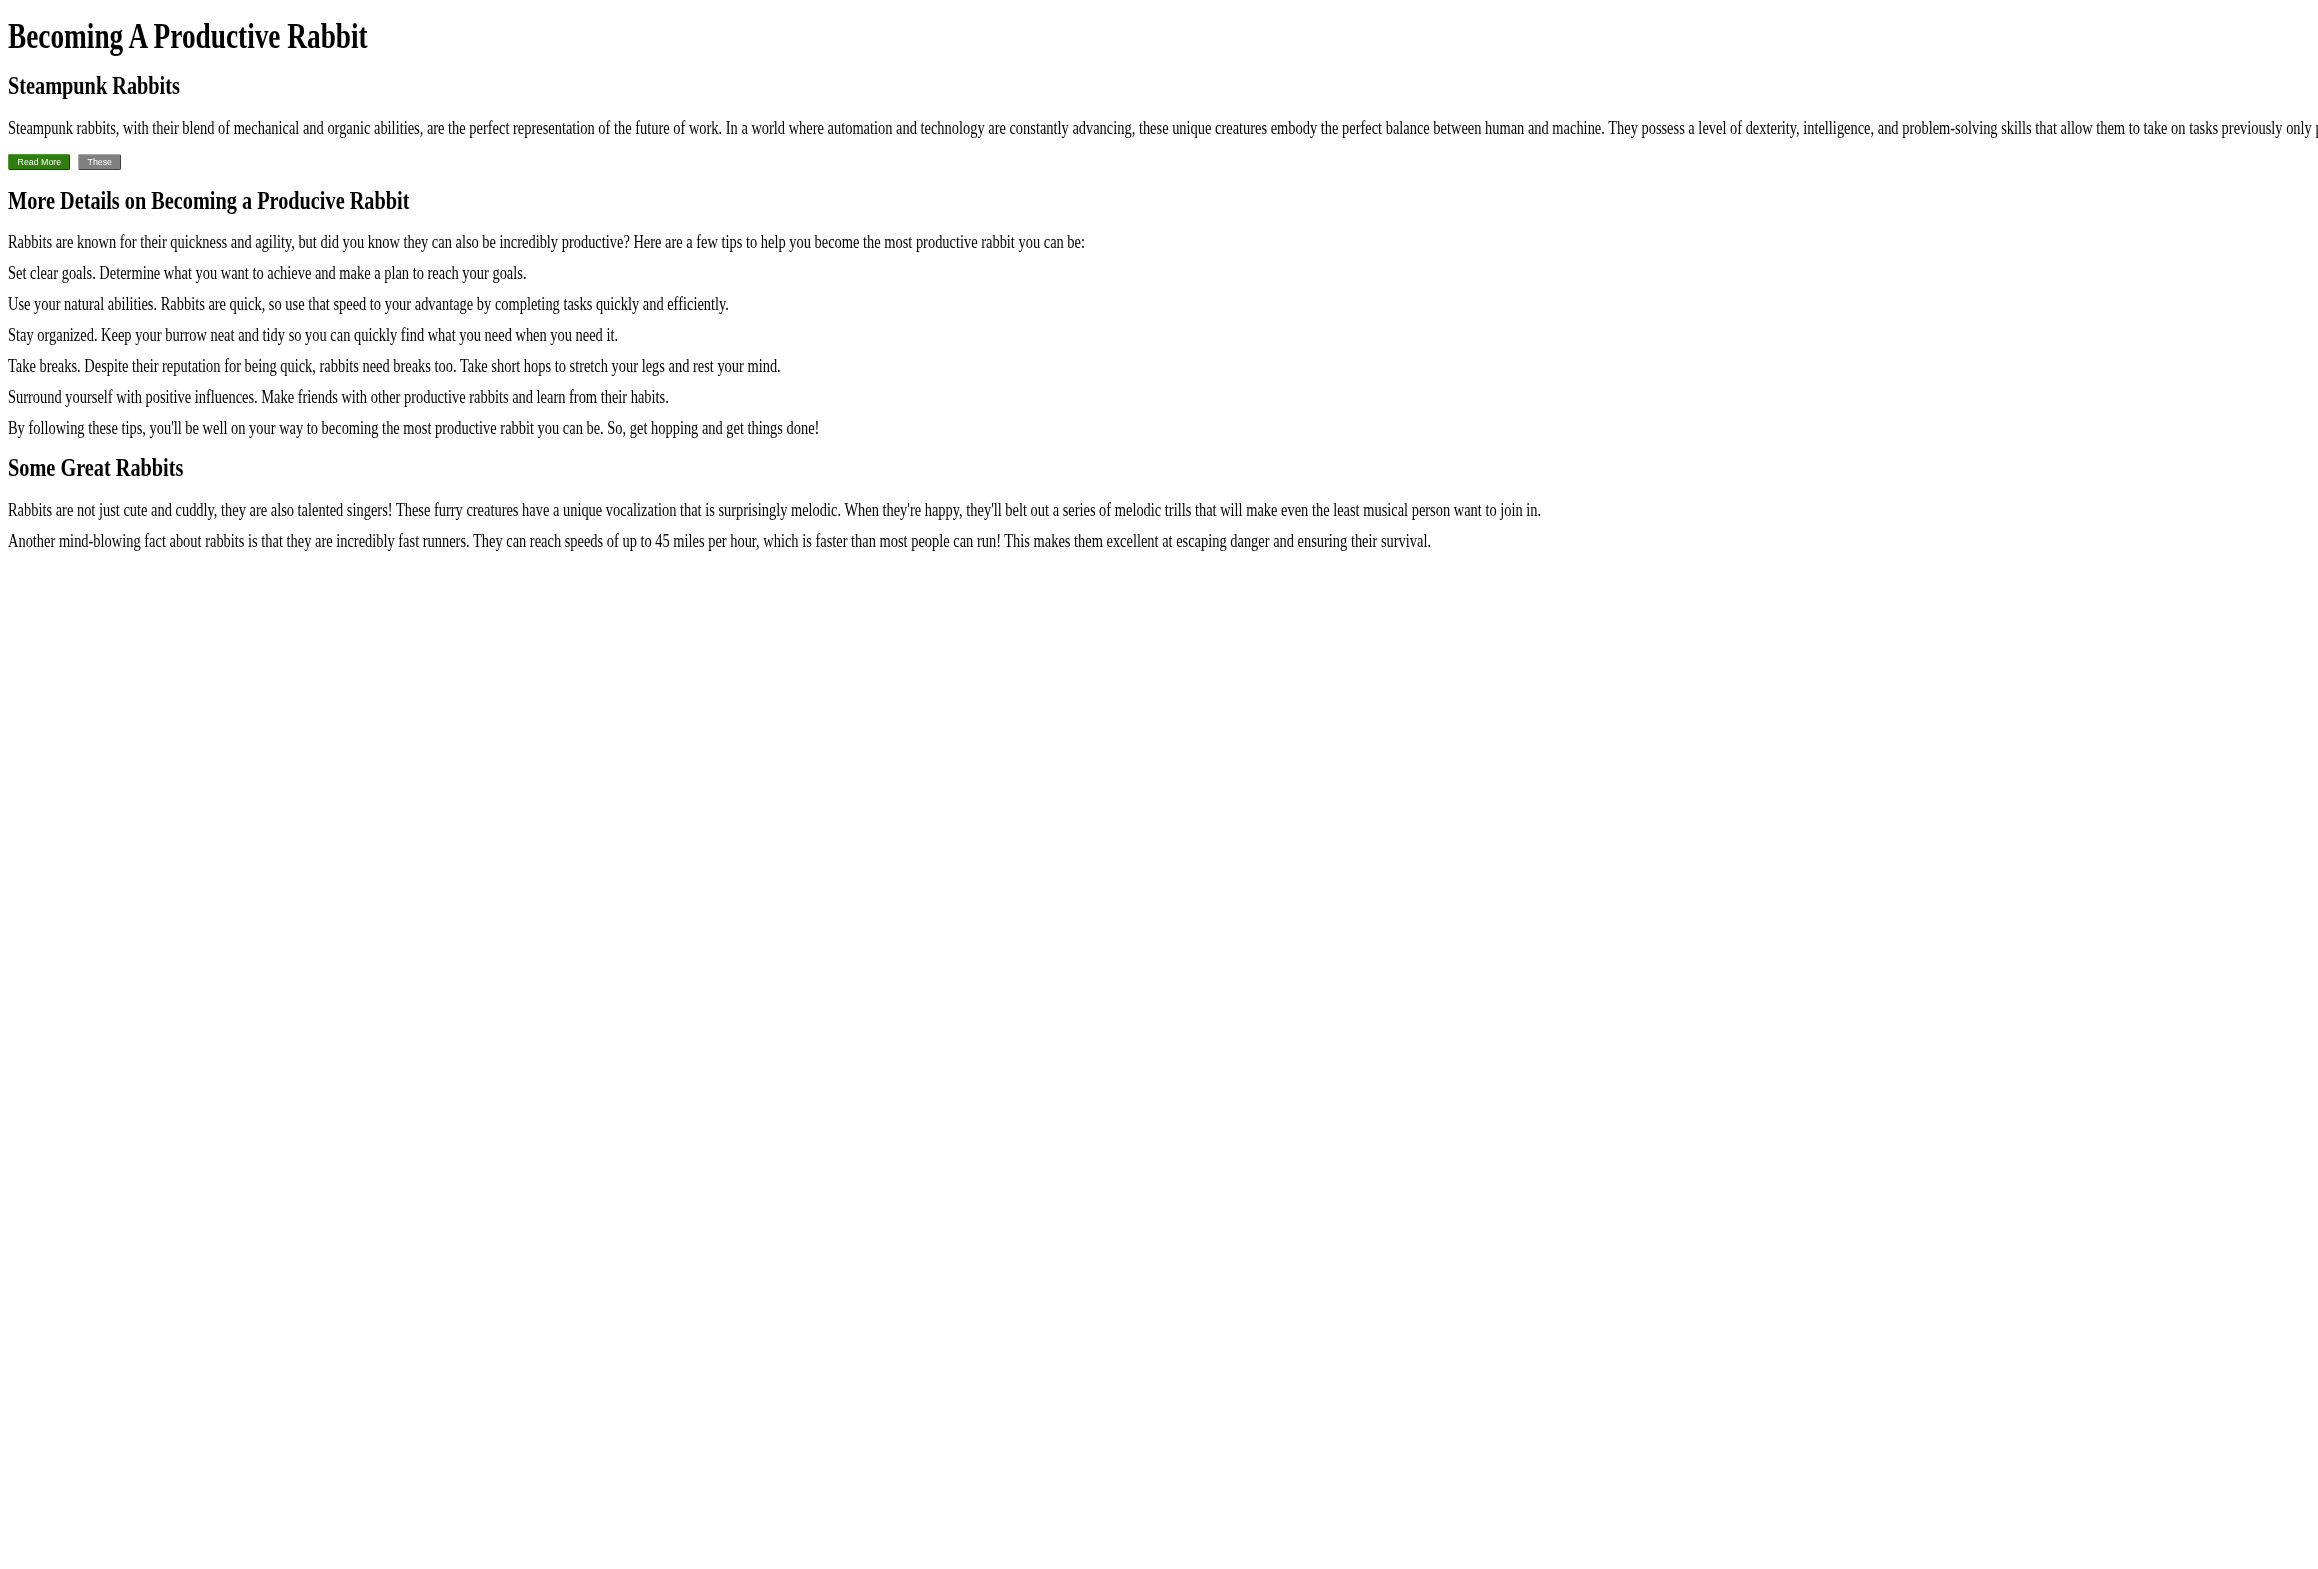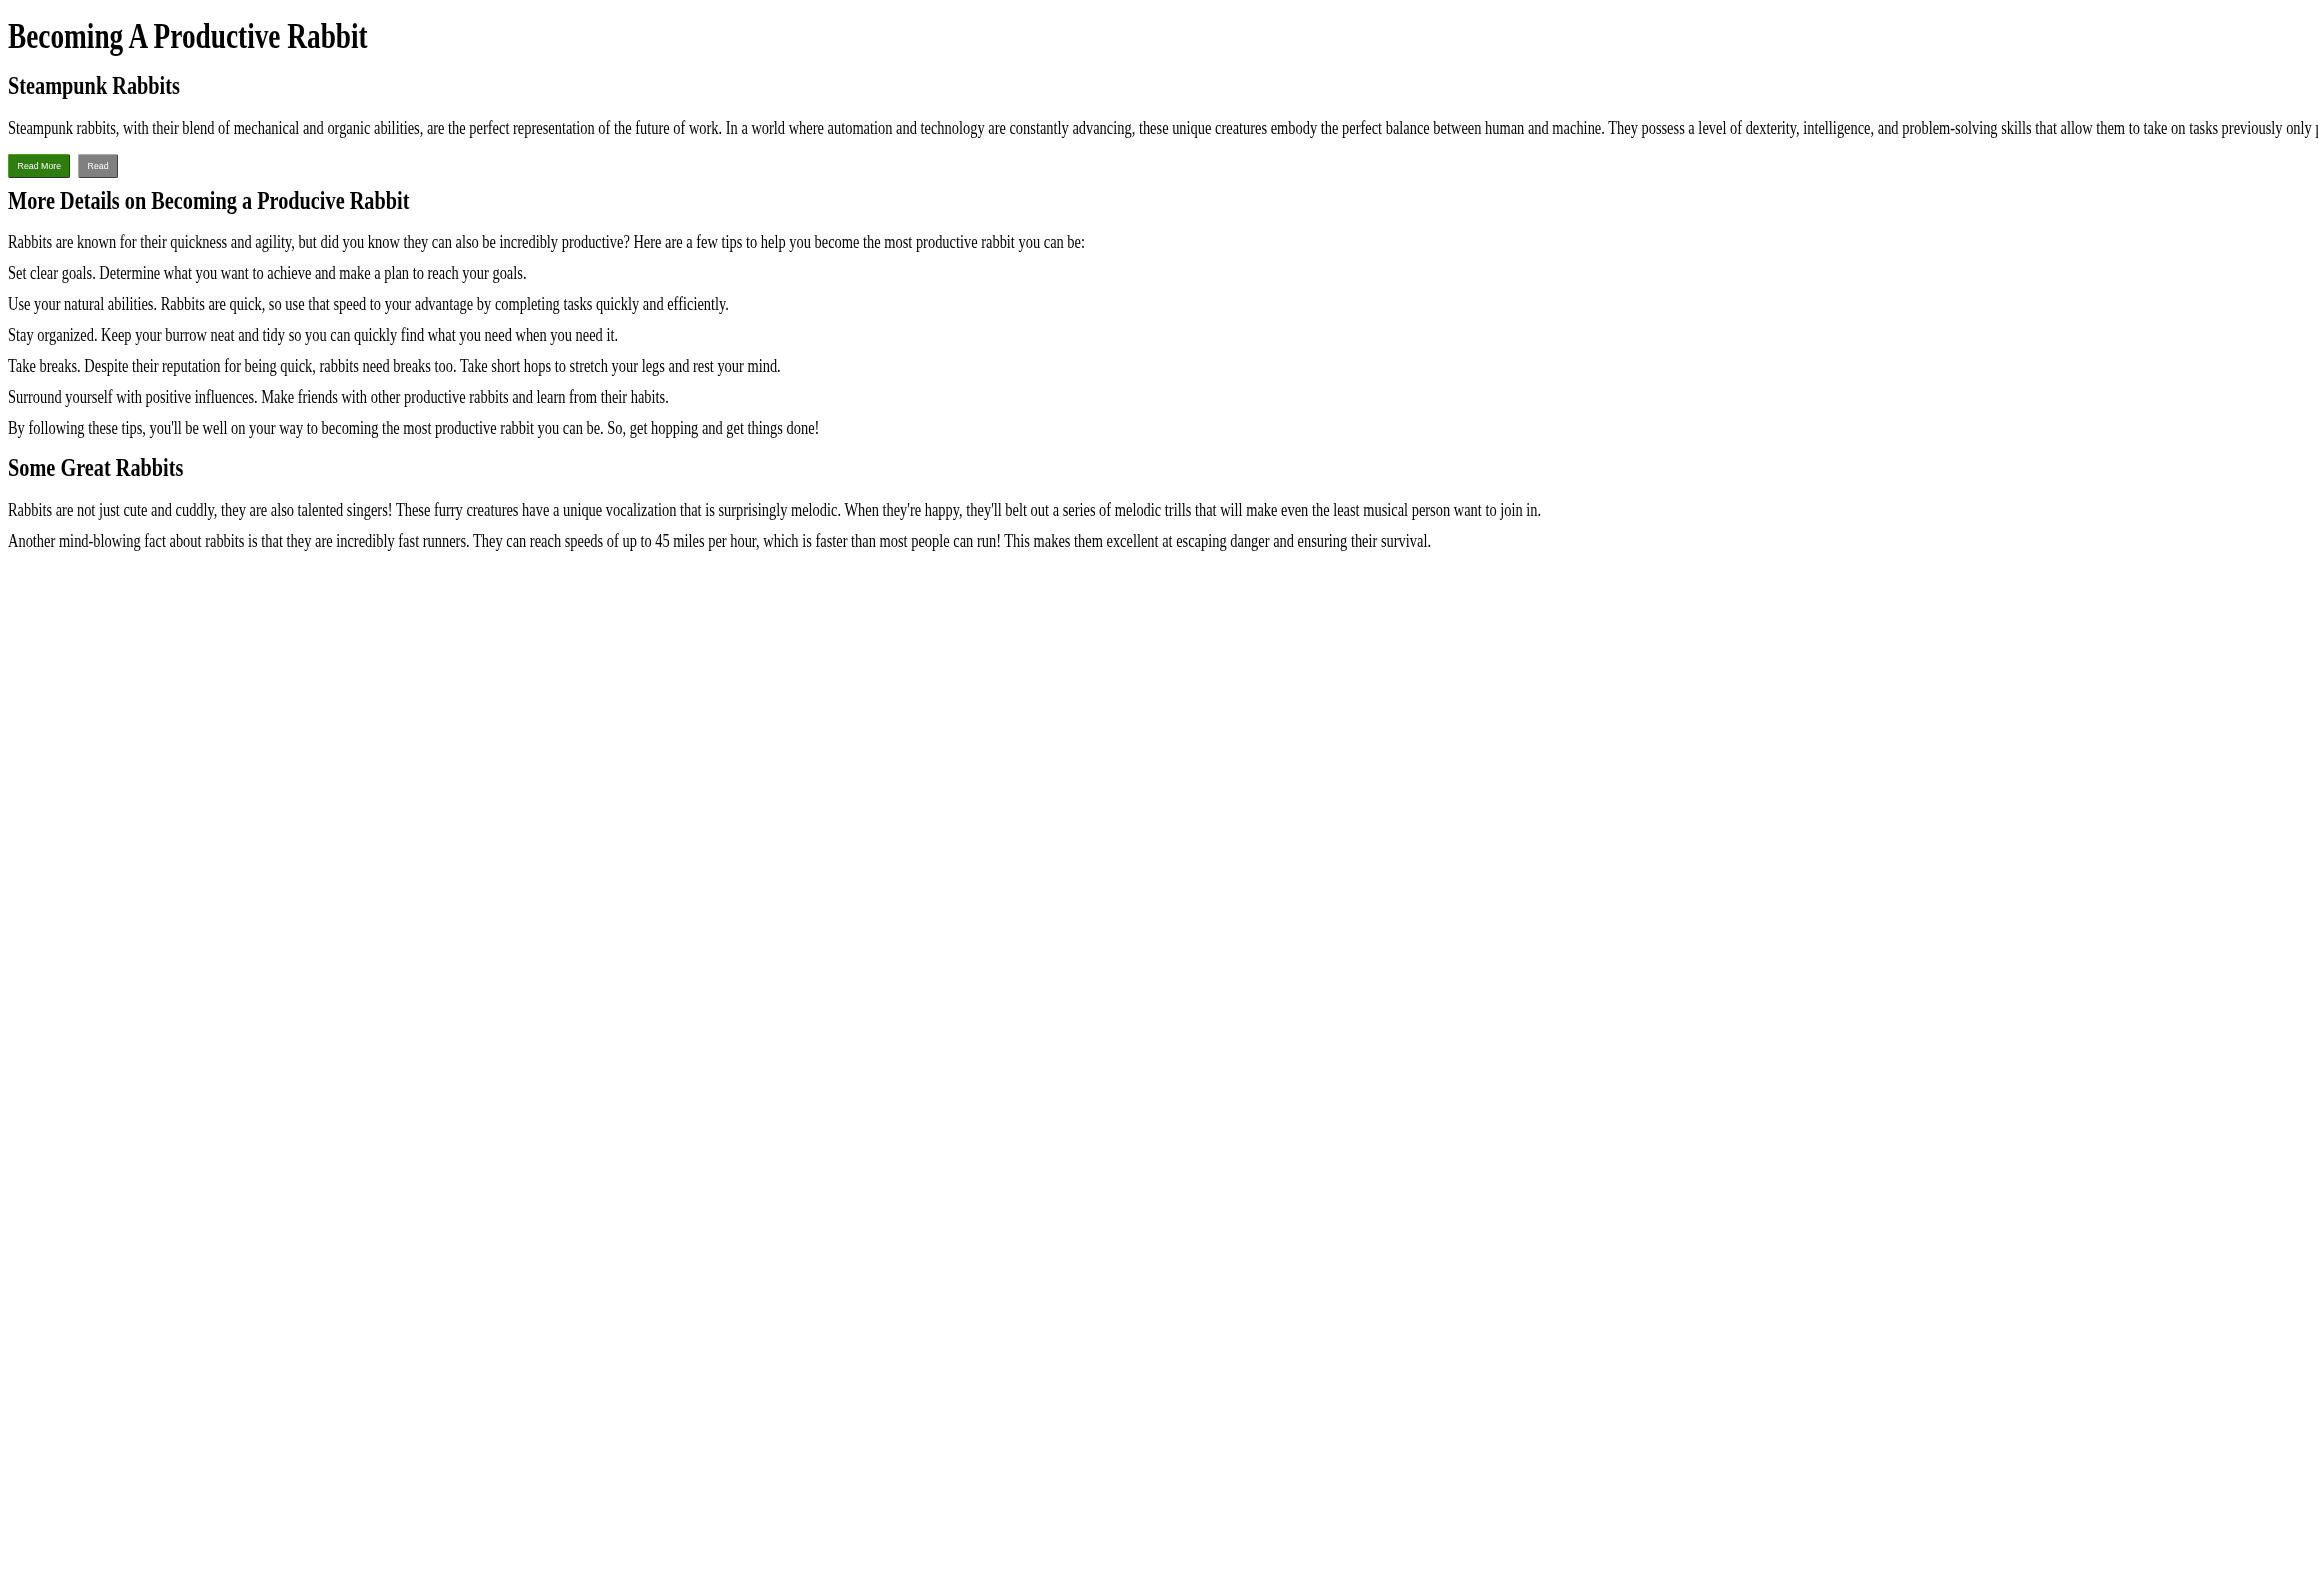--- a/index.html
+++ b/index.html
@@ -42,21 +42,21 @@
   }
   .button-row {
     margin: 15px 0 0 0;
     height: 17.6px;
   }
   .btn {
     font-family: "Liberation Sans", "DejaVu Sans", sans-serif;
     font-size: 8.8px;
     line-height: 1;
     color: var(--button-text, #ffffff);
-    height: 24px;
+    height: 16px;
     padding: 0 8.3px;
     border-radius: 1.9px;
     margin-right: 3.2px;
     border: 1.4px solid;
     cursor: pointer;
     vertical-align: top;
   }
   .btn-green {
     background: var(--read-more-button-bg, #2e7d0e);
     border-color: #4e9a2b #2c2c2c #2c2c2c #4e9a2b;
@@ -72,21 +72,21 @@
 <main>
 
   <h1>Becoming A Productive Rabbit</h1>
 
   <h2>Steampunk Rabbits</h2>
 
   <p>Steampunk rabbits, with their blend of mechanical and organic abilities, are the perfect representation of the future of work. In a world where automation and technology are constantly advancing, these unique creatures embody the perfect balance between human and machine. They possess a level of dexterity, intelligence, and problem-solving skills that allow them to take on tasks previously only performed by humans.</p>
 
   <div class="button-row">
     <button class="btn btn-green">Read More</button>
-    <button class="btn btn-gray">Read</button>
+    <button class="btn btn-gray">These</button>
   </div>
 
   <h2>More Details on Becoming a Producive Rabbit</h2>
 
   <p>Rabbits are known for their quickness and agility, but did you know they can also be incredibly productive? Here are a few tips to help you become the most productive rabbit you can be:</p>
 
   <p>Set clear goals. Determine what you want to achieve and make a plan to reach your goals.</p>
   <p>Use your natural abilities. Rabbits are quick, so use that speed to your advantage by completing tasks quickly and efficiently.</p>
   <p>Stay organized. Keep your burrow neat and tidy so you can quickly find what you need when you need it.</p>
   <p>Take breaks. Despite their reputation for being quick, rabbits need breaks too. Take short hops to stretch your legs and rest your mind.</p>

